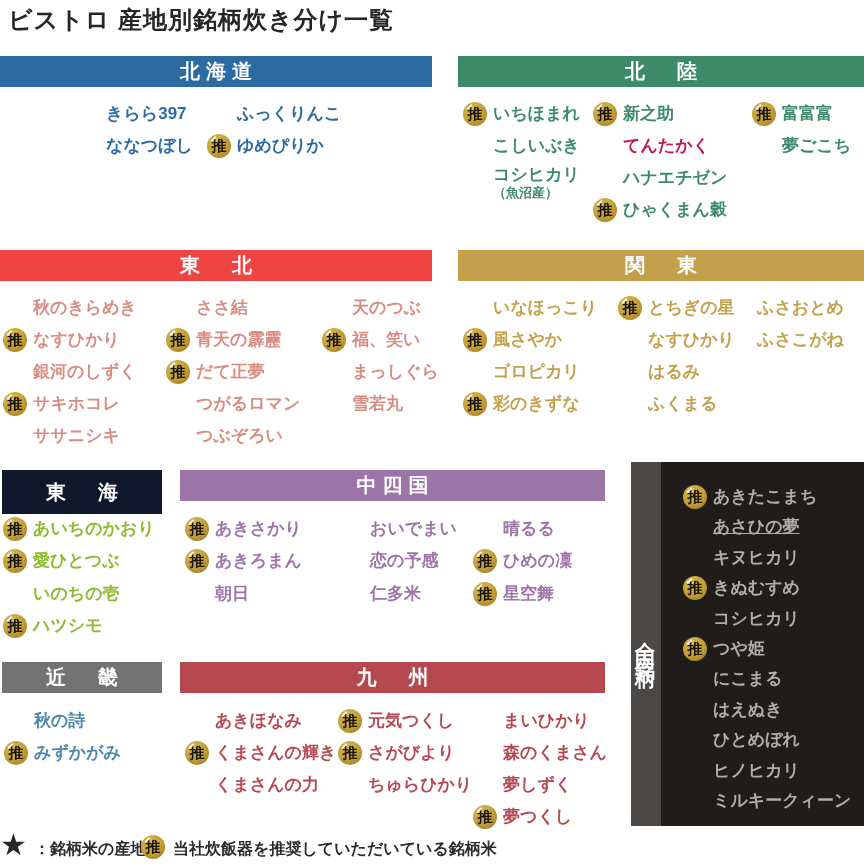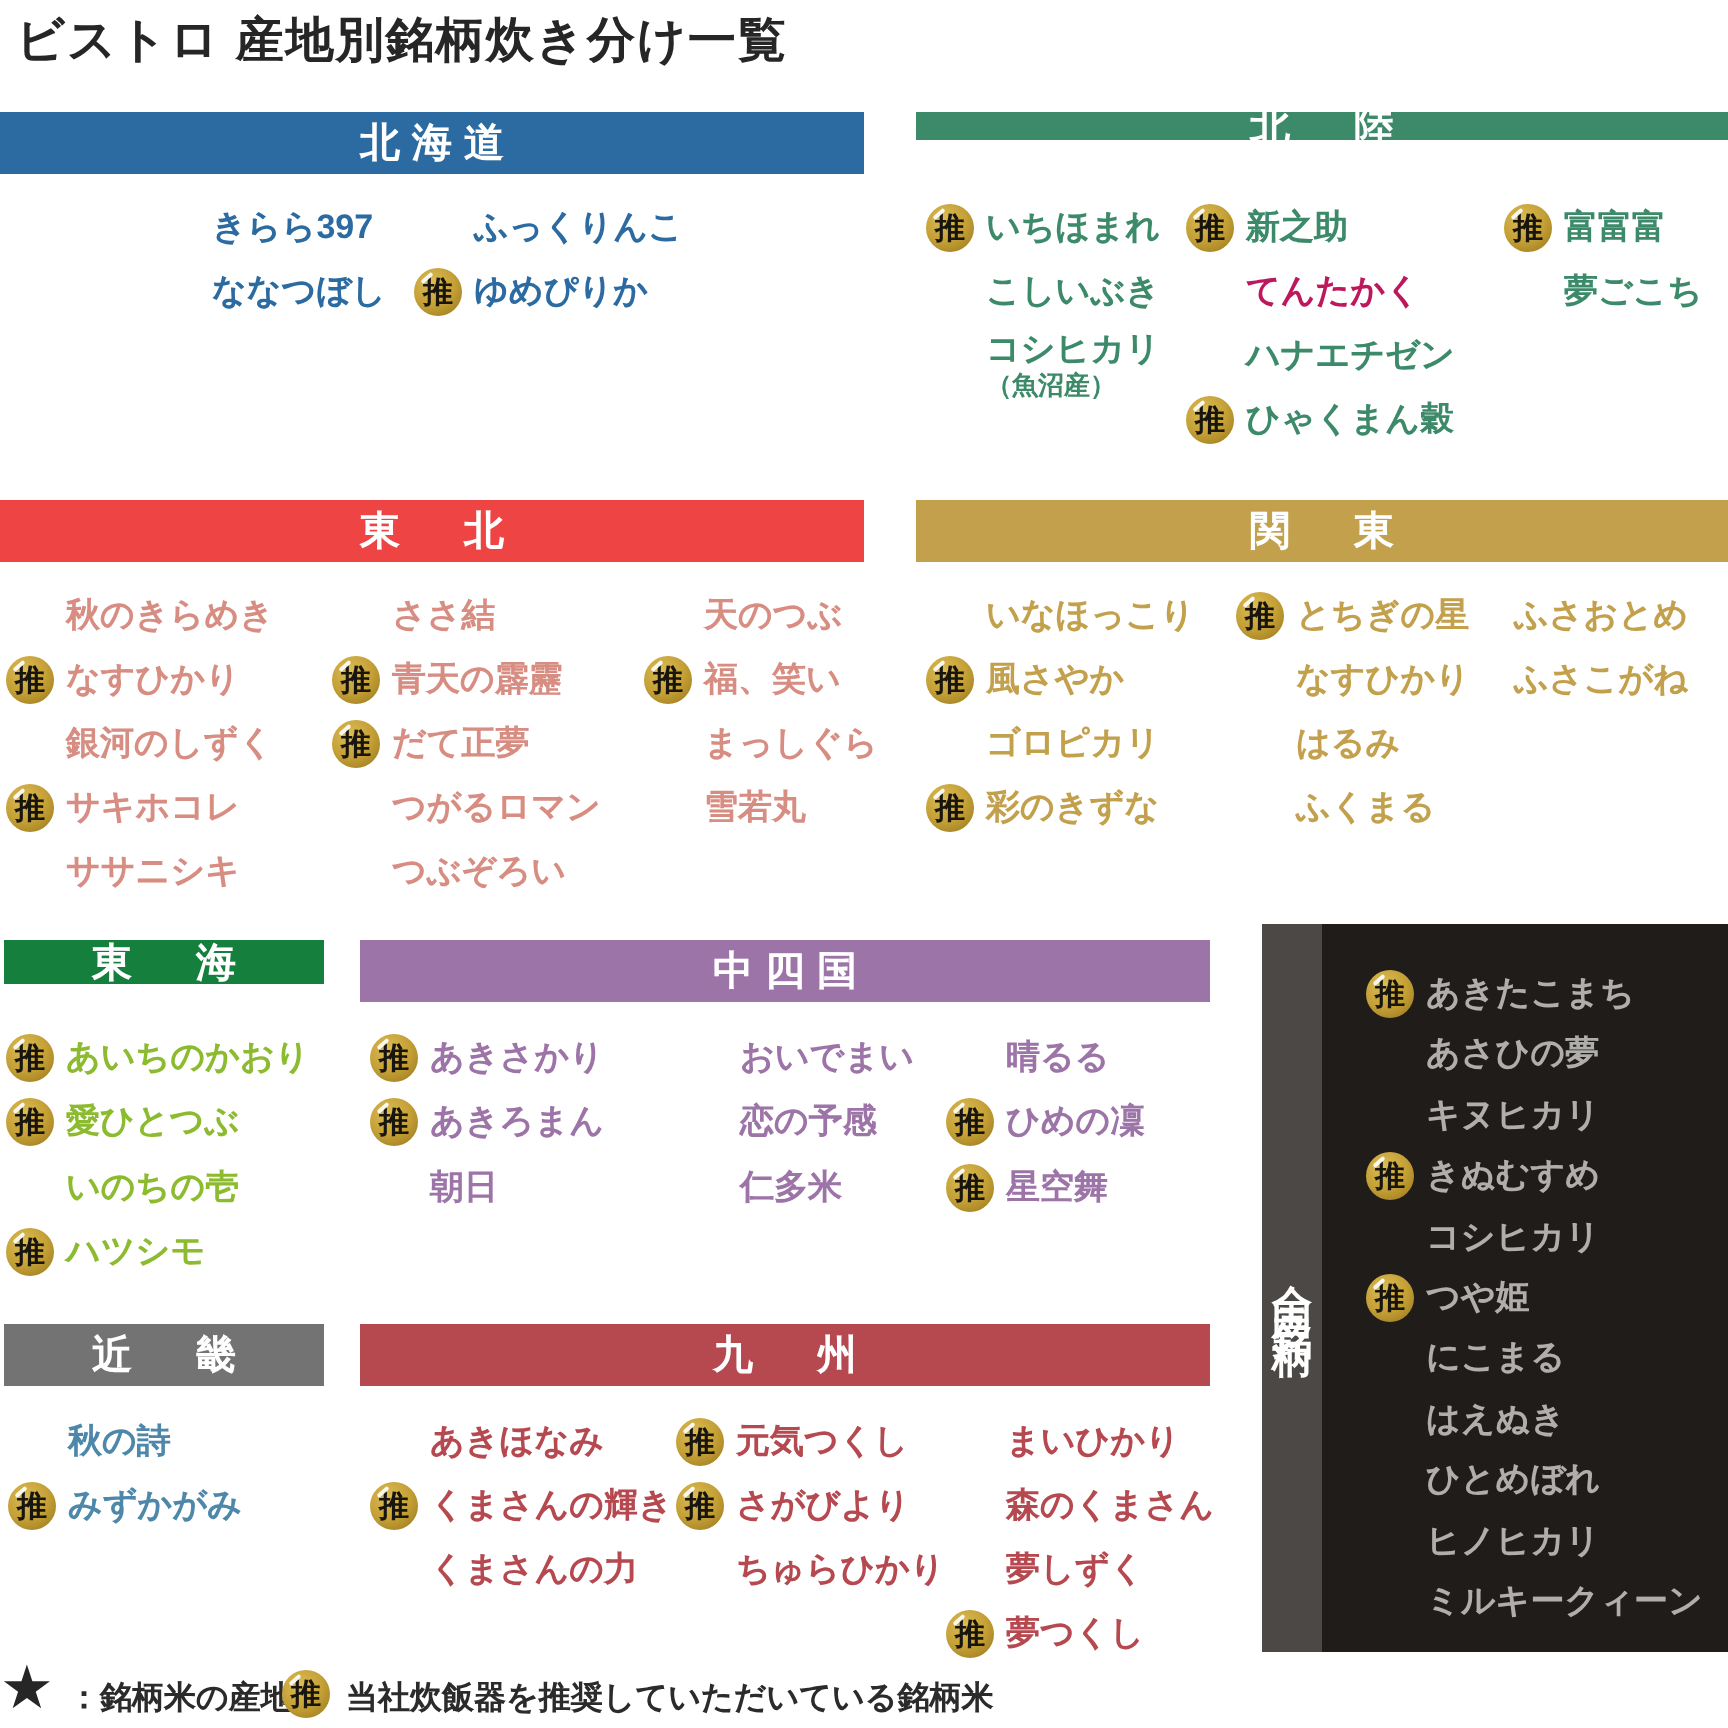--- a/index.html
+++ b/index.html
@@ -76,21 +76,21 @@
         <span class="item-label" style="color: rgb(44, 107, 161);">ふっくりんこ</span>
       </div>
       <div class="cell" style="left: 76px; top: 133px;">
         <span class="badge hidden">推</span>
         <span class="item-label" style="color: rgb(44, 107, 161);">ななつぼし</span>
       </div>
       <div class="cell" style="left: 207px; top: 133px;">
         <span class="badge">推</span>
         <span class="item-label" style="color: rgb(44, 107, 161);">ゆめぴりか</span>
       </div>
-      <div class="region-header" style="left: 458px; top: 56px; width: 406px; height: 14px; background: rgb(61, 138, 106);">
+      <div class="region-header" style="left: 458px; top: 56px; width: 406px; height: 31px; background: rgb(61, 138, 106);">
         <span>北　陸</span>
       </div>
       <div class="cell" style="left: 463px; top: 101px;">
         <span class="badge">推</span>
         <span class="item-label" style="color: rgb(61, 138, 106);">いちほまれ</span>
       </div>
       <div class="cell" style="left: 593px; top: 101px;">
         <span class="badge">推</span>
         <span class="item-label" style="color: rgb(61, 138, 106);">新之助</span>
       </div>
@@ -217,21 +217,21 @@
         <span class="item-label" style="color: rgb(195, 160, 76);">はるみ</span>
       </div>
       <div class="cell" style="left: 463px; top: 391px;">
         <span class="badge">推</span>
         <span class="item-label" style="color: rgb(195, 160, 76);">彩のきずな</span>
       </div>
       <div class="cell" style="left: 618px; top: 391px;">
         <span class="badge hidden">推</span>
         <span class="item-label" style="color: rgb(195, 160, 76);">ふくまる</span>
       </div>
-      <div class="region-header" style="left: 2px; top: 470px; width: 160px; height: 22px; background: #15803d;">
+      <div class="region-header" style="left: 2px; top: 470px; width: 160px; height: 44px; background: #0f172a;">
         <span>東　海</span>
       </div>
       <div class="cell" style="left: 3px; top: 516px;">
         <span class="badge">推</span>
         <span class="item-label" style="color: rgb(140, 187, 47);">あいちのかおり</span>
       </div>
       <div class="cell" style="left: 3px; top: 548px;">
         <span class="badge">推</span>
         <span class="item-label" style="color: rgb(140, 187, 47);">愛ひとつぶ</span>
       </div>
@@ -342,21 +342,21 @@
     <div class="national-strip" style="background: rgb(75, 72, 69);">
       <span class="national-label">全国銘柄</span>
     </div>
     <div id="national-items">
         <div class="cell" style="left: 52px; top: 22px;">
           <span class="badge">推</span>
           <span class="item-label" style="color: rgb(176, 174, 171);">あきたこまち</span>
         </div>
         <div class="cell" style="left: 52px; top: 52px;">
           <span class="badge hidden">推</span>
-          <span class="item-label" style="color: rgb(176, 174, 171);">あさひの夢</span>
+          <span class="item-label" style="color: rgb(176, 174, 171); text-decoration: underline;">あさひの夢</span>
         </div>
         <div class="cell" style="left: 52px; top: 83px;">
           <span class="badge hidden">推</span>
           <span class="item-label" style="color: rgb(176, 174, 171);">キヌヒカリ</span>
         </div>
         <div class="cell" style="left: 52px; top: 113px;">
           <span class="badge">推</span>
           <span class="item-label" style="color: rgb(176, 174, 171);">きぬむすめ</span>
         </div>
         <div class="cell" style="left: 52px; top: 144px;">

